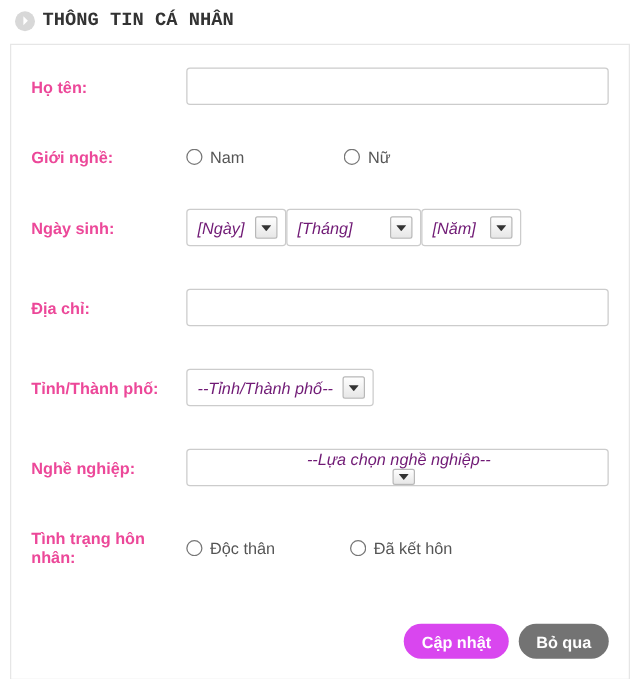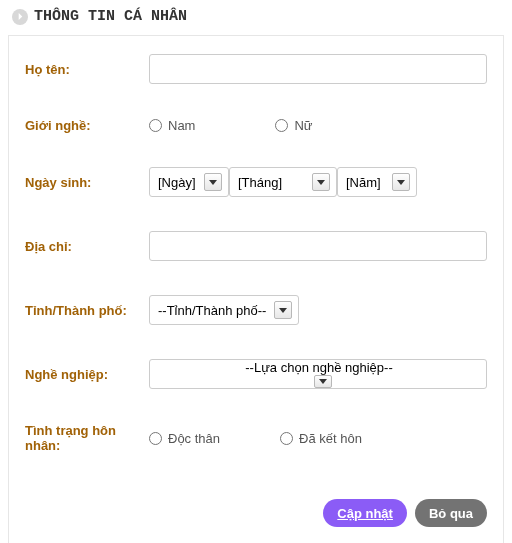--- a/index.html
+++ b/index.html
@@ -39,21 +39,21 @@
   .row {
     display: flex;
     align-items: center;
     margin-bottom: 34px;
   }
   .row:last-of-type { margin-bottom: 0; }
   .label {
     width: 124px;
     flex-shrink: 0;
     font-weight: bold;
-    color: #a16207;
+    color: #ec4899;
     font-size: 13px;
   }
   .control { flex: 1; display: flex; align-items: center; }
   input[type="text"] {
     width: 100%;
     height: 30px;
     padding: 4px 8px;
     border: 1px solid #ccc;
     border-radius: 3px;
     font-size: 13px;
@@ -61,23 +61,24 @@
   }
   .select {
     position: relative;
     display: inline-flex;
     align-items: center;
     height: 30px;
     border: 1px solid #ccc;
     border-radius: 3px;
     background: #fff;
     font-size: 13px;
-    color: #000000;
+    color: #701a75;
     padding: 0 6px 0 8px;
     cursor: pointer;
+    font-style: italic;
   }
   .select.full { width: 100%; flex-direction: column; }
   .select-text { flex: 1; white-space: nowrap; }
   .select-btn {
     width: 18px; height: 18px;
     border: 1px solid #b8b8b8;
     border-radius: 2px;
     background: linear-gradient(#fefefe, #e7e7e7);
     display: inline-flex;
     align-items: center;
@@ -98,21 +99,21 @@
   .btn {
     height: 28px;
     padding: 0 14px;
     border: none;
     border-radius: 14px;
     font-size: 13px;
     font-weight: bold;
     color: #fff;
     cursor: pointer;
   }
-  .btn-primary { background: #8b5cf6; text-decoration: underline; }
+  .btn-primary { background: #d946ef; }
   .btn-secondary { background: #737373; }
   .dob .select { min-width: 80px; }
   .dob .select.month { min-width: 108px; }
   .dob .select.year { min-width: 80px; }
   .province .select { min-width: 130px; }
 </style>
 </head>
 <body>
 
 <div class="header">

